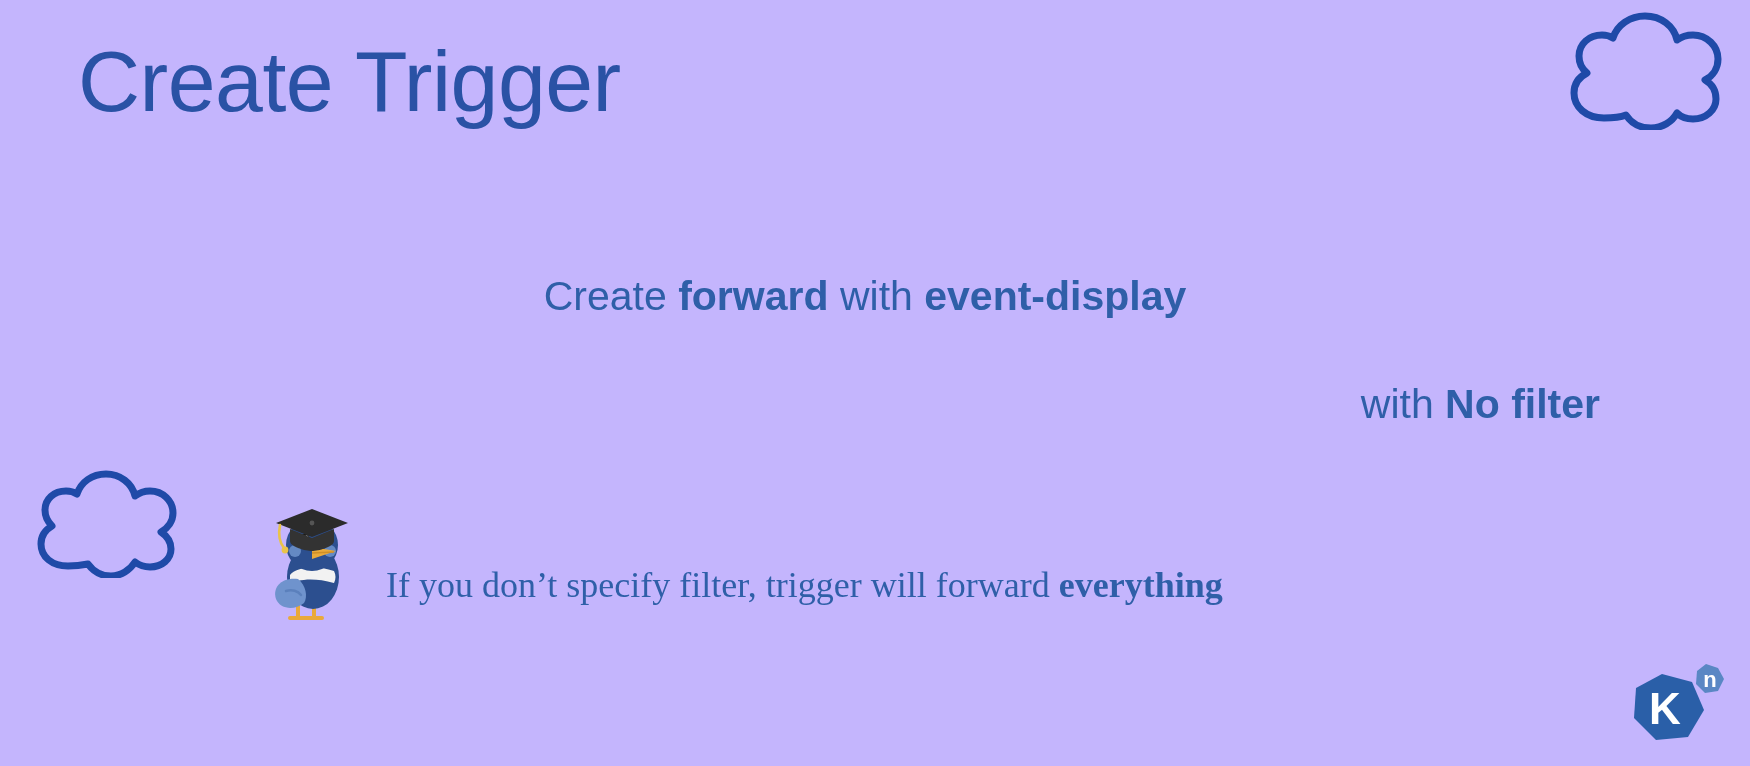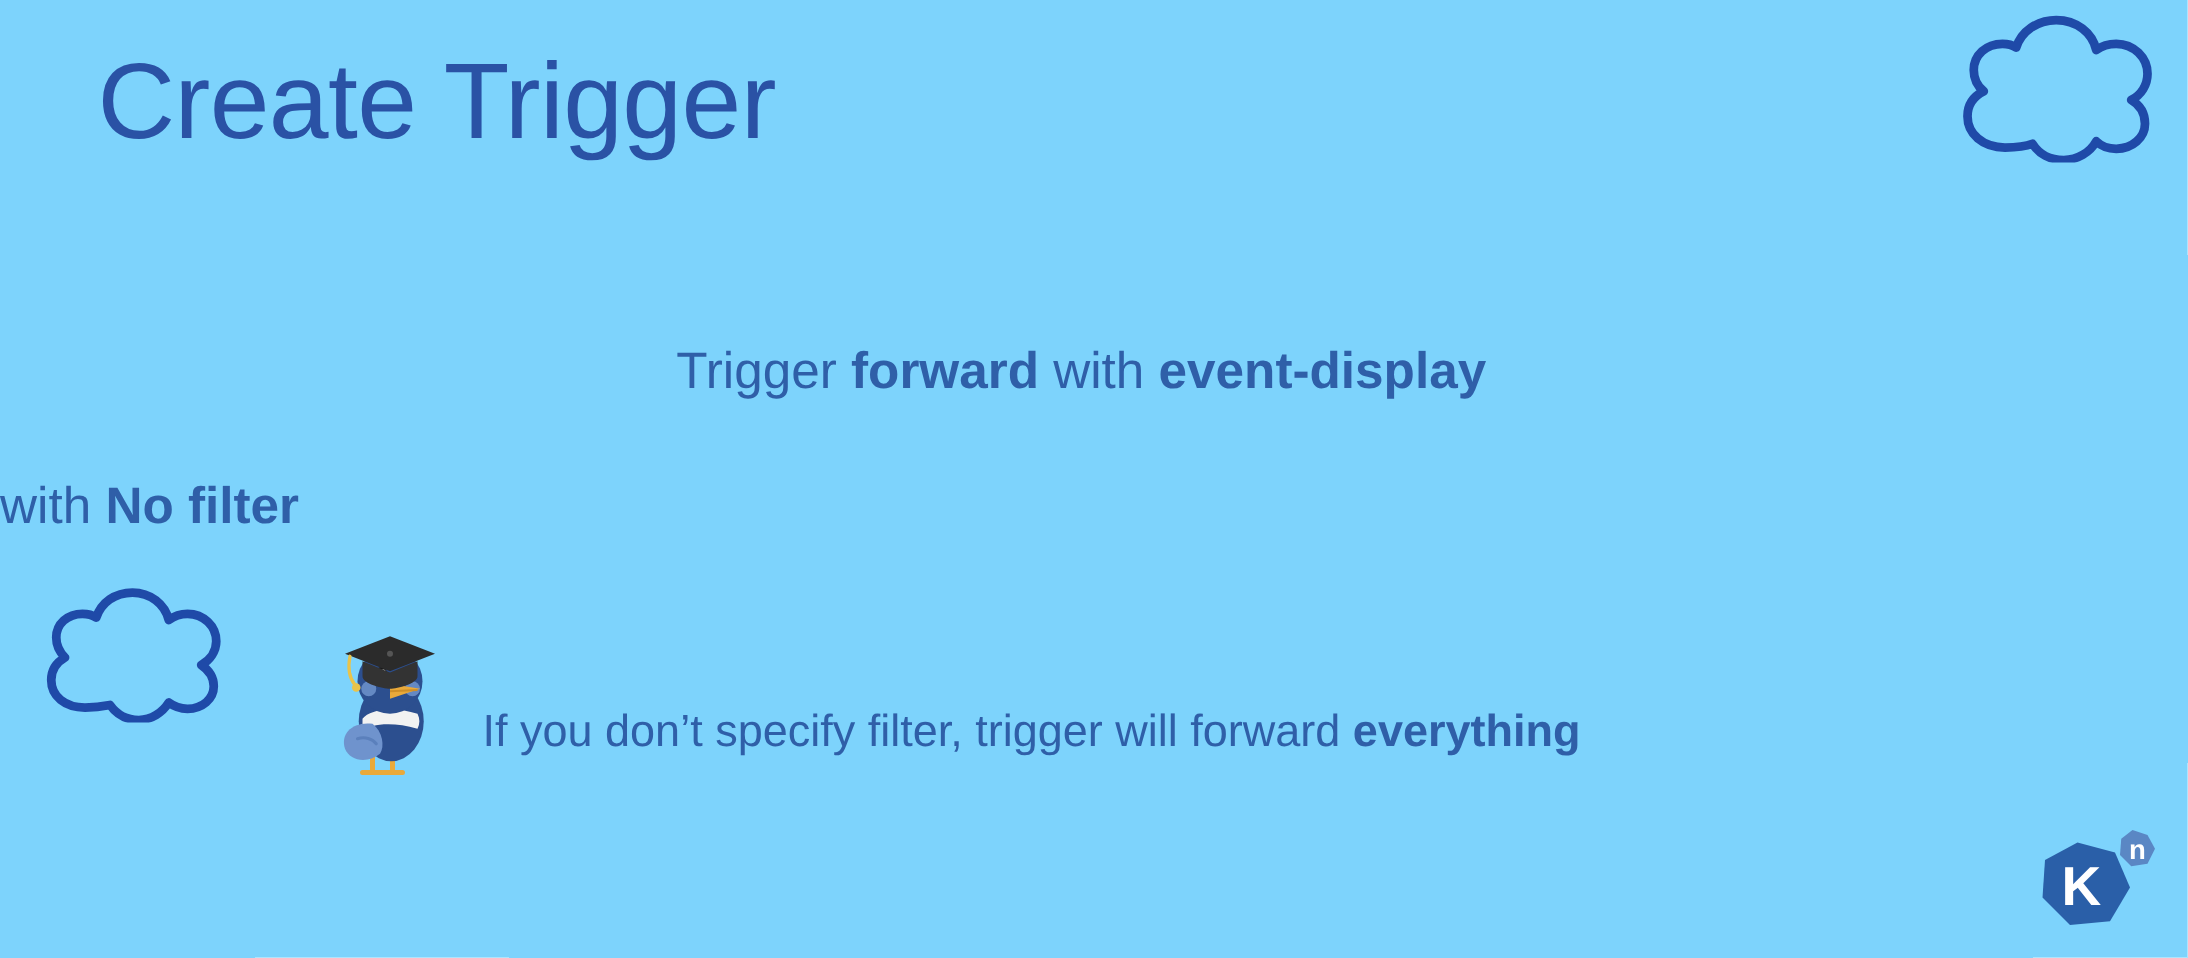--- a/index.html
+++ b/index.html
@@ -12,21 +12,21 @@
     height: 766px;
     position: relative;
     overflow: hidden;
     font-family: "Liberation Sans", sans-serif;
     -webkit-font-smoothing: antialiased;
   }
 
   .slide {
     position: absolute;
     inset: 0;
-    background: #7dd3fc;
+    background: #c4b5fd;
   }
 
   
   .title {
     position: absolute;
     left: 78px;
     top: 36px;
     font-size: 86px;
     line-height: 1.05;
     font-weight: 400;
@@ -61,33 +61,34 @@
     right: 0;
     top: 273px;
     text-align: center;
     font-size: 41px;
     padding-right: 20px;
   }
   .line-2 {
     left: 0;
     right: 0;
     top: 381px;
-    text-align: left;
+    text-align: right;
     font-size: 41px;
     padding-right: 150px;
   }
 
   
   .note-row {
     position: absolute;
     left: 268px;
     top: 505px;
     display: flex;
     align-items: center;
     gap: 32px;
+    font-family: Liberation Serif, serif;
   }
   .mascot { width: 86px; height: 118px; display: block; flex: none; }
   .note-text {
     font-size: 36px;
     color: #2f5fa8;
     font-weight: 400;
     white-space: nowrap;
     position: relative;
     top: 21px;
   }
@@ -148,21 +149,21 @@
                C 149 70, 153 76, 153 83
                C 153 93, 144 101, 132 101
                C 126 101, 121 99, 117 96
                C 112 104, 103 110, 93 110
                C 83 110, 75 105, 70 98
                C 65 99, 58 100, 50 100 Z" fill="none" stroke="#1f4aa8" stroke-width="7" stroke-linejoin="round"></path>
     </svg>
   </div>
 
   <div class="line line-1">
-    <span>Trigger </span><b>forward</b><span> with </span><b>event-display</b>
+    <span>Create </span><b>forward</b><span> with </span><b>event-display</b>
   </div>
 
   <div class="line line-2">
     <span>with </span><b>No filter</b>
   </div>
 
   <div class="note-row">
 
     <svg class="mascot" viewBox="0 0 86 118" aria-hidden="true">
 

